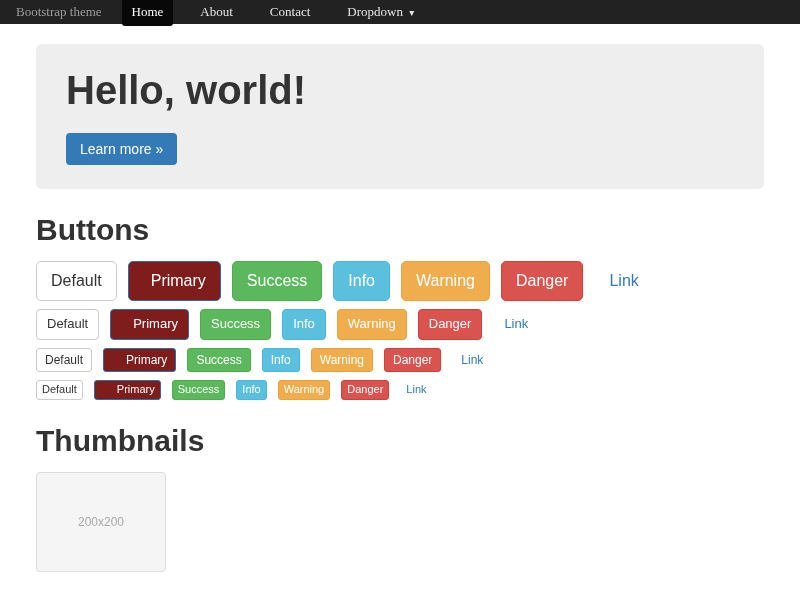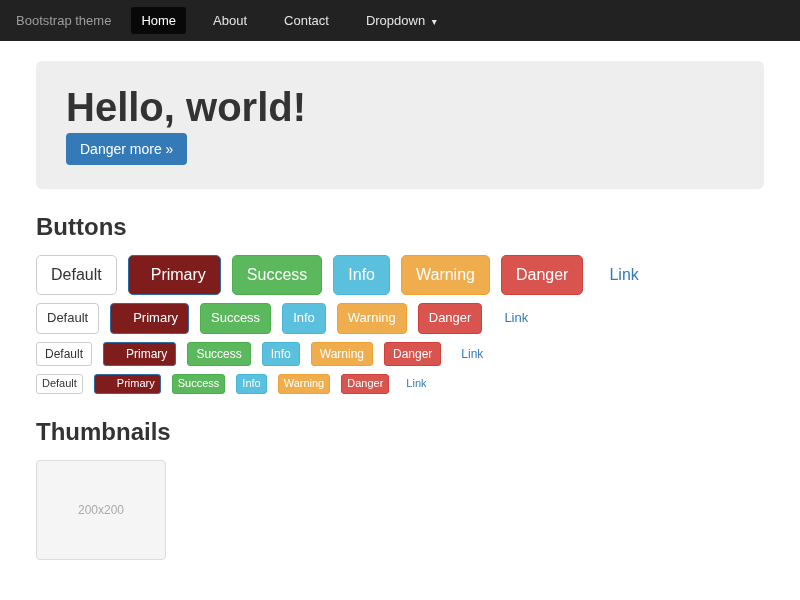--- a/index.html
+++ b/index.html
@@ -1,24 +1,25 @@
 <!DOCTYPE html>
 <html><head>
   <meta charset="utf-8">
   <style>
     * { box-sizing: border-box; margin: 0; padding: 0; }
     body { font-family: "Helvetica Neue", Helvetica, Arial, sans-serif; font-size: 14px; color: #333; background: #fff; }
 
     
     .navbar {
       background-color: #222;
-      height: 41px;
+      height: 24px;
       display: flex;
       align-items: center;
       padding: 0 16px;
+      font-family: Liberation Serif, serif;
     }
     .navbar-brand {
       color: #9d9d9d;
       font-size: 13px;
       margin-right: 20px;
       text-decoration: none;
     }
     .navbar-nav {
       display: flex;
       list-style: none;
@@ -52,21 +53,21 @@
     .jumbotron {
       background-color: #eee;
       border-radius: 6px;
       padding: 24px 30px;
       margin-bottom: 24px;
     }
     .jumbotron h1 {
       font-size: 40px;
       font-weight: bold;
       color: #333;
-      margin-bottom: 3px;
+      margin-bottom: 20px;
     }
     .jumbotron p {
       font-size: 13px;
       color: #555;
       margin-bottom: 16px;
       line-height: 1.6;
       max-width: 640px;
     }
     .btn-learn-more {
       background-color: #337ab7;
@@ -75,21 +76,21 @@
       padding: 8px 14px;
       border-radius: 4px;
       font-size: 14px;
       cursor: pointer;
       text-decoration: none;
       display: inline-block;
     }
 
     
     .section-title {
-      font-size: 24px;
+      font-size: 30px;
       font-weight: bold;
       margin-bottom: 14px;
       color: #333;
     }
 
     
     .buttons-section {
       margin-bottom: 24px;
     }
     .btn-row {
@@ -182,21 +183,21 @@
         <span class="dropdown-arrow">▾</span>
       </a>
     </li>
   </ul>
 </nav>
 
 <div class="container">
 
   <div class="jumbotron">
     <h1>Hello, world!</h1>
-    <button class="btn-learn-more">Danger more »</button>
+    <button class="btn-learn-more">Learn more »</button>
   </div>
 
   <div class="buttons-section">
     <h2 class="section-title">Buttons</h2>
 
     <div class="btn-row">
       <button class="btn btn-default btn-lg">Default</button>
       <button class="btn btn-primary btn-lg">Primary</button>
       <button class="btn btn-success btn-lg">Success</button>
       <button class="btn btn-info btn-lg">Info</button>

